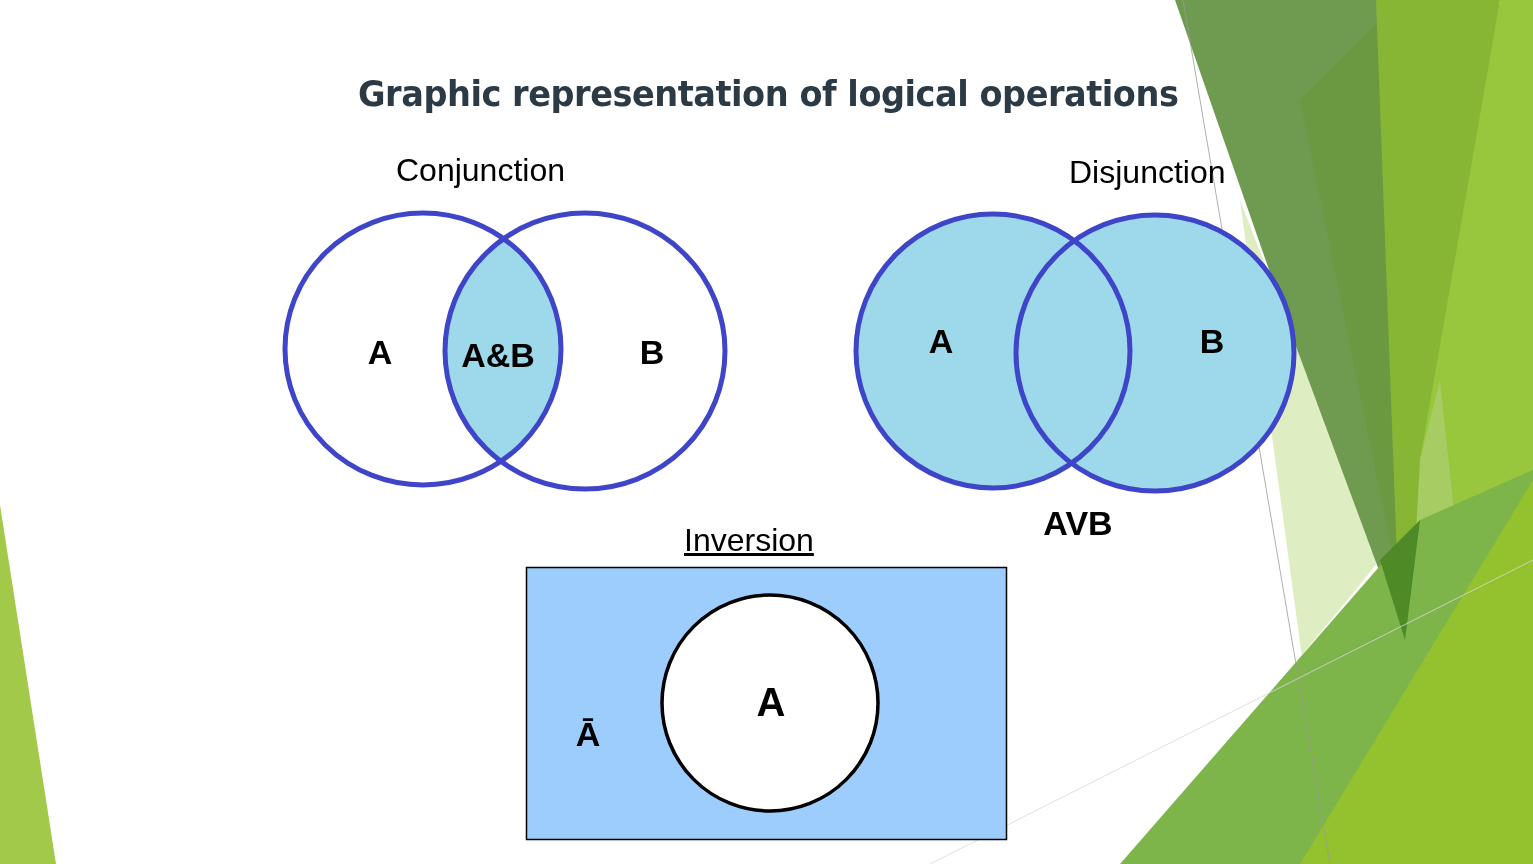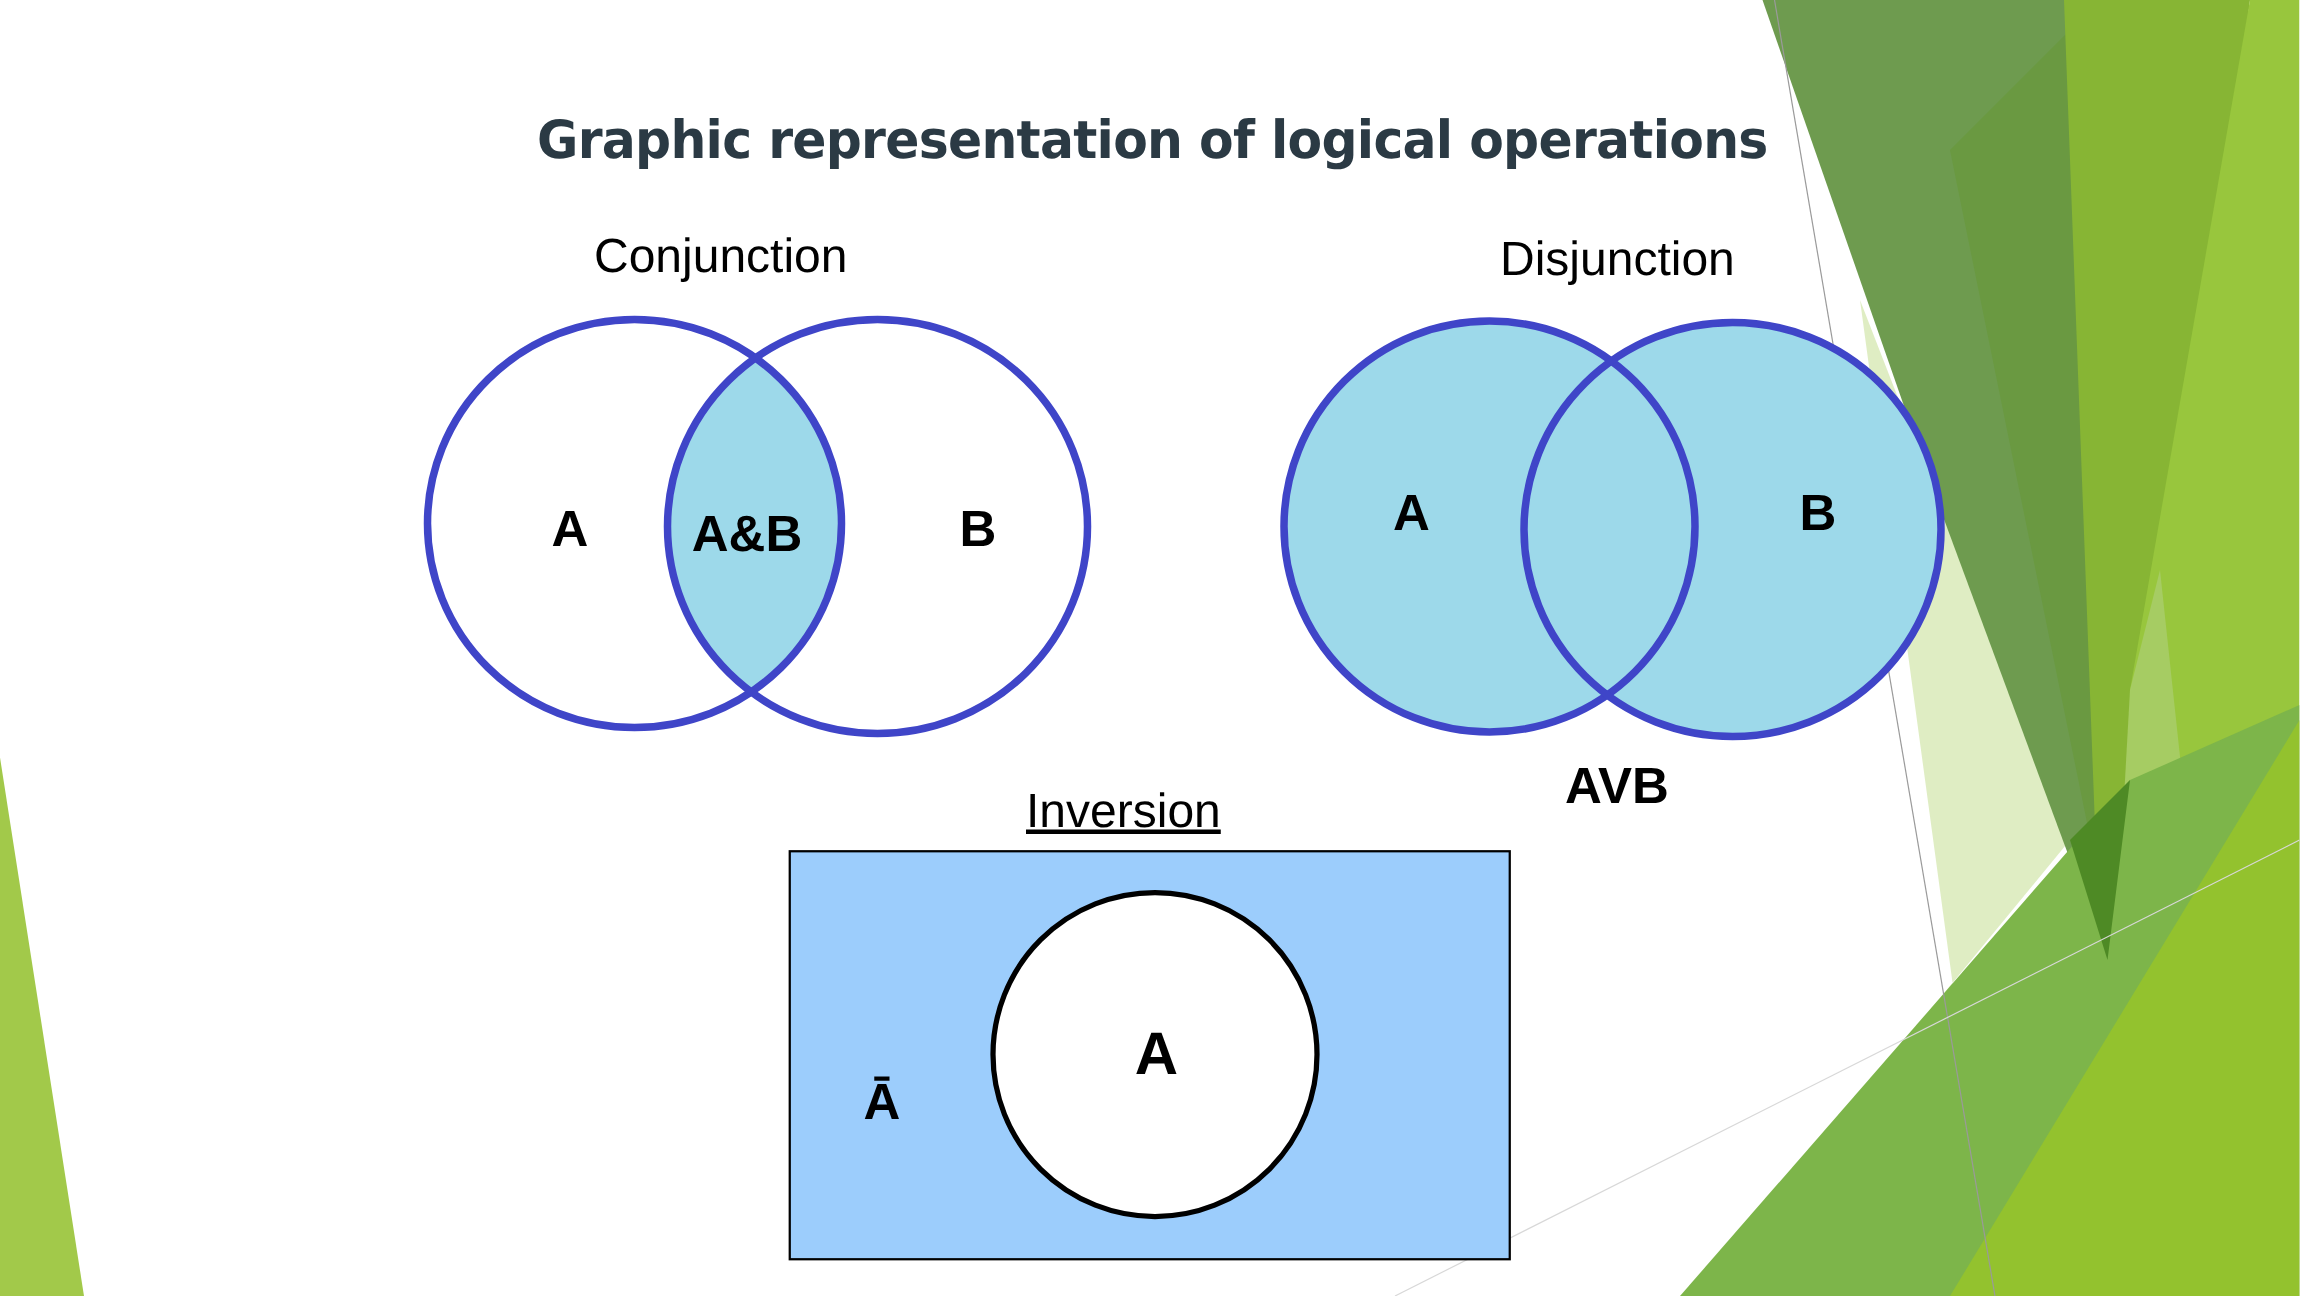--- a/index.html
+++ b/index.html
@@ -24,21 +24,21 @@
   <polygon points="1120,864 1420,520 1533,470 1533,864" fill="#7db54a"></polygon>
   <polygon points="1300,864 1533,480 1533,864" fill="#93c22e"></polygon>
   <polygon points="1380,560 1420,520 1405,640" fill="#4e8a25"></polygon>
   <line x1="1183" y1="0" x2="1330" y2="864" stroke="#9a9a9a" stroke-width="0.8"></line>
   <line x1="930" y1="864" x2="1533" y2="560" stroke="#d8d8d8" stroke-width="0.8"></line>
 </svg>
 
 <div class="title">Graphic representation of logical operations</div>
 
 <div class="sec-label" style="left:396px; top:152px;">Conjunction</div>
-<div class="sec-label" style="left:1000px; top:154px;">Disjunction</div>
+<div class="sec-label" style="left:1069px; top:154px;">Disjunction</div>
 <div class="sec-label" style="left:684px; top:522px;text-decoration:underline;">Inversion</div>
 
 <svg id="diagrams" viewBox="0 0 1533 864">
   <defs>
     <clipPath id="clipConjA">
         <ellipse cx="423" cy="349" rx="138" ry="136"></ellipse>
       </clipPath>
   </defs>
 
   <g>

